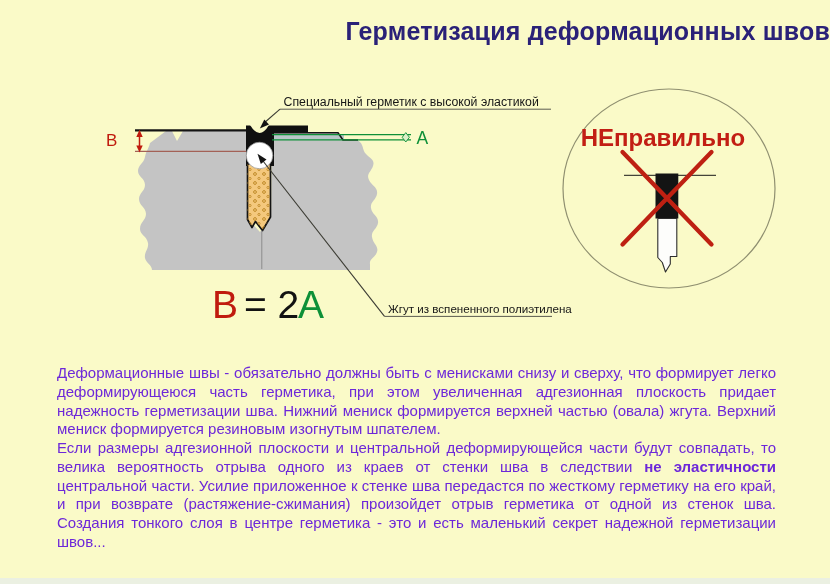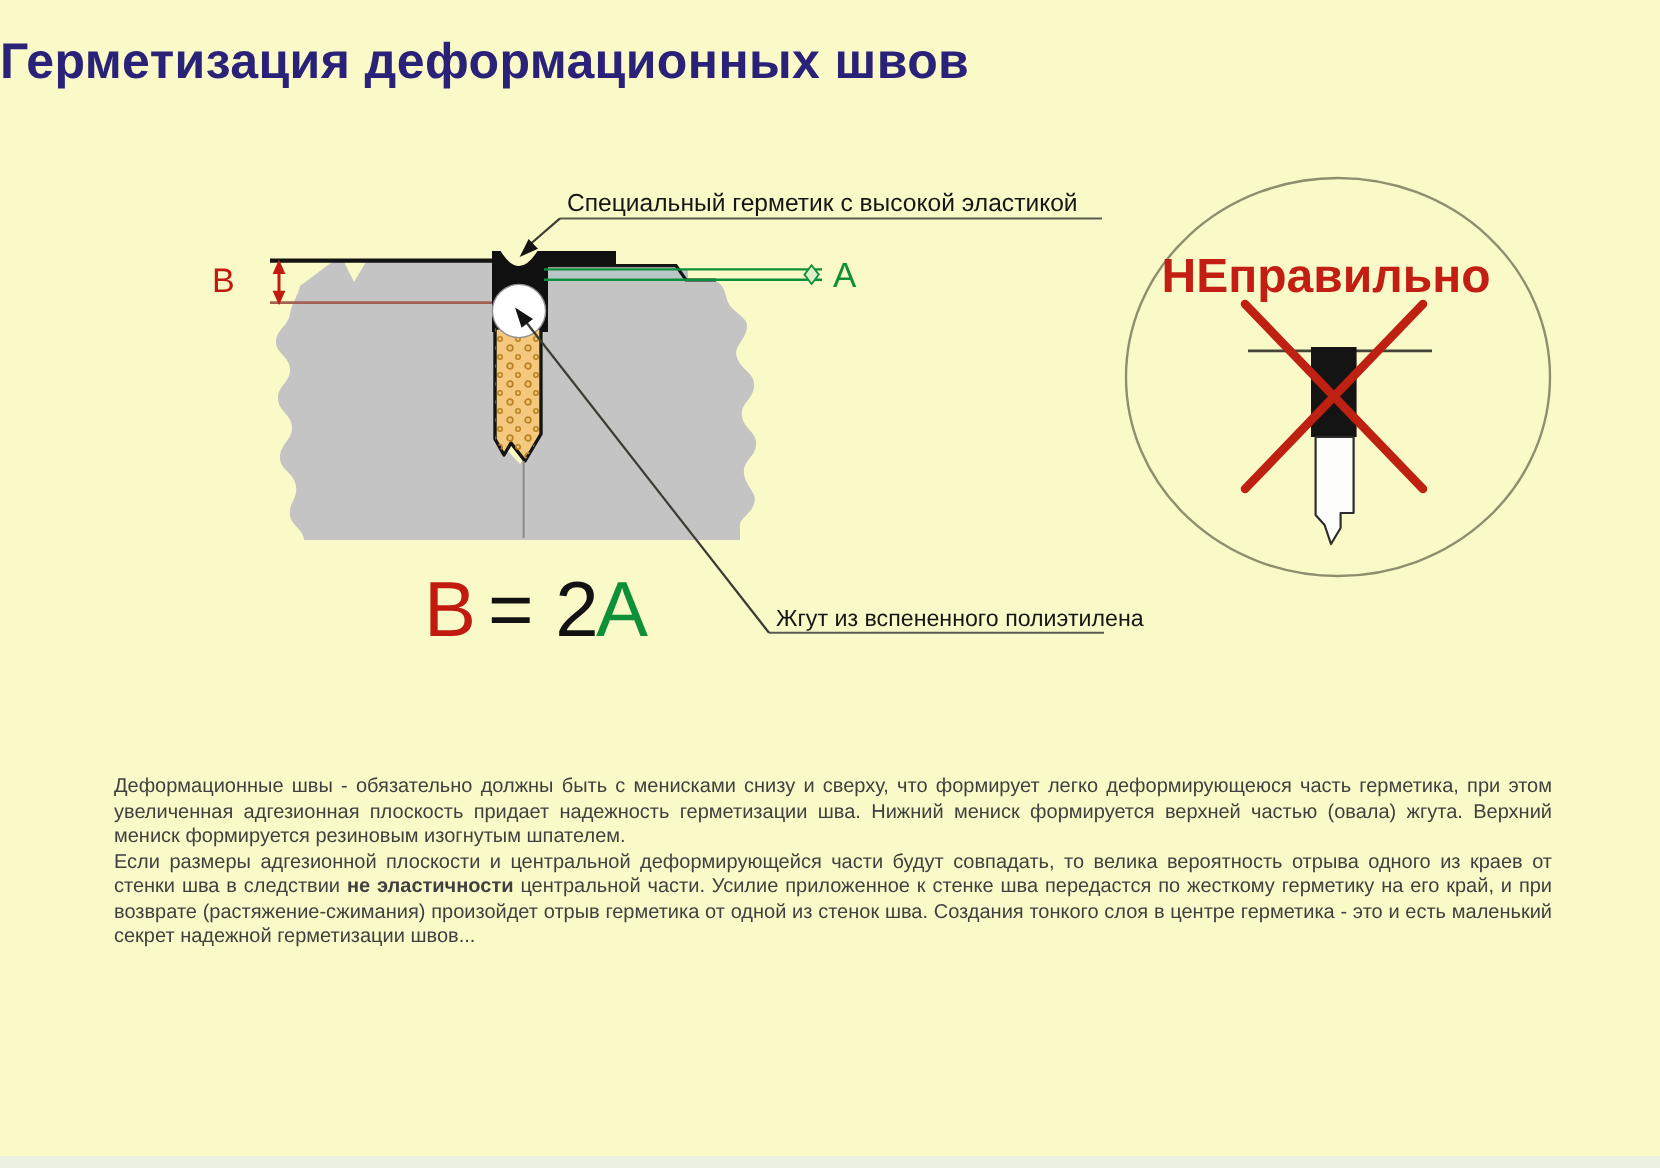--- a/index.html
+++ b/index.html
@@ -5,31 +5,31 @@
   html,body{margin:0;padding:0;}
   .page{
     position:relative;
     width:830px;height:584px;
     background:#FAFAC8;
     font-family:"Liberation Sans",sans-serif;
     overflow:hidden;
   }
   .title{
     position:absolute;top:17px;left:0;width:830px;
-    text-align:left;
+    text-align:right;
     font-size:25px;font-weight:bold;
     color:#2A2178;
     letter-spacing:.2px;
     margin:0;
   }
   svg.diagram{position:absolute;left:0;top:0;}
   .svg-label{font-family:"Liberation Sans",sans-serif;}
   .body-text{
-    position:absolute;left:57px;top:388px;width:719px;
-    font-size:10px;line-height:1.25;color:#404040;
+    position:absolute;left:57px;top:364px;width:719px;
+    font-size:15px;line-height:1.25;color:#6d28d9;
     text-align:justify;
   }
   .body-text p{margin:0;}
   .body-text .heading{margin-top:12px;font-weight:bold;}
   .bottom-strip{
     position:absolute;left:0;bottom:0;width:830px;height:6px;
     background:#EBF0E2;
   }
 </style>
 </head>

